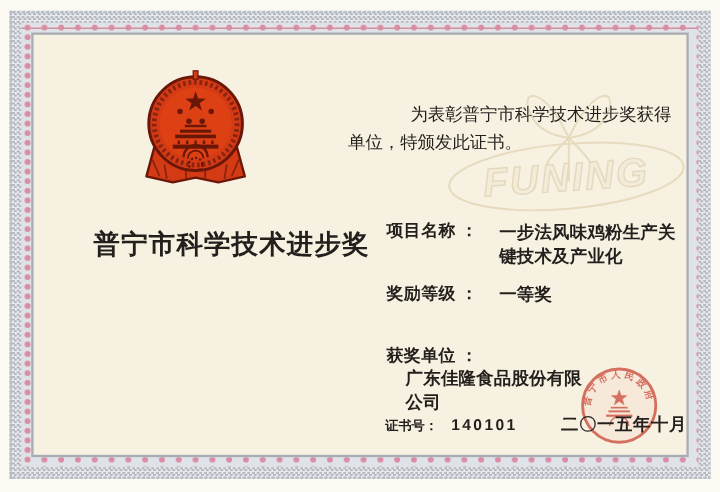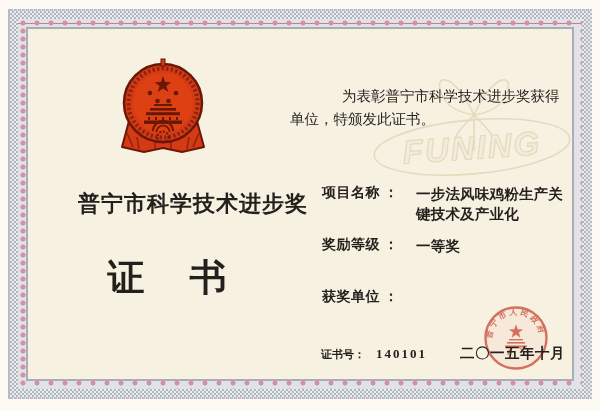--- a/index.html
+++ b/index.html
@@ -70,27 +70,28 @@
     font-family:"Liberation Sans", sans-serif;
     font-size:14.5px;font-weight:bold;line-height:20px;letter-spacing:0.2px;
   }
   .certno{position:absolute;left:293px;top:317px;display:flex;align-items:baseline;}
   .certno-label{
     font-family:"Liberation Serif", serif;
     font-size:11px;font-weight:bold;
   }
   .certno-value{
     margin-left:11px;font-size:13px;font-weight:bold;letter-spacing:2px;
-    font-family:Liberation Serif, serif;
+    font-family:Liberation Sans, sans-serif;
   }
   .date{
     position:absolute;left:432px;top:315px;width:120px;
     font-family:"Liberation Serif", serif;
     font-size:14.5px;font-weight:bold;letter-spacing:0.5px;
     z-index:3;
+    text-align:center;
   }
   .seal{position:absolute;left:452px;top:273px;z-index:2;opacity:0.85;}
 </style>
 </head>
 <body>
 
 <div class="stage">
   <div class="frame-outer">
     <div class="frame-pink">
       <div class="paper">
@@ -123,34 +124,34 @@
           <rect x="-13" y="1" width="26" height="2.6" fill="#6b1708"></rect>
           <rect x="-17" y="5.2" width="34" height="3" fill="#6b1708"></rect>
           <path d="M-14 10 L-14 13 M-7 10 L-7 13 M0 10 L0 13 M7 10 L7 13 M14 10 L14 13" stroke="#6b1708" stroke-width="2"></path>
           <rect x="-19" y="13.5" width="38" height="3.4" fill="#6b1708"></rect>
           <path d="M-10 24 A10 10 0 0 1 10 24" fill="none" stroke="#6b1708" stroke-width="2"></path>
           <path d="M-6.5 25 A6.5 6.5 0 0 1 6.5 25" fill="none" stroke="#6b1708" stroke-width="1.6"></path>
           <circle cy="30" r="5.5" fill="none" stroke="#6b1708" stroke-width="1.8" stroke-dasharray="2 1.6"></circle>
         </svg>
 
         <div class="award-title">普宁市科学技术进步奖</div>
-        <div class="doc-title">证　书</div>
 
         <p class="intro">为表彰普宁市科学技术进步奖获得单位，特颁发此证书。</p>
 
         <div class="field-row row-1">
           <span class="field-label">项目名称 ：</span>
           <span class="field-value">一步法风味鸡粉生产关键技术及产业化</span>
         </div>
         <div class="field-row row-2">
           <span class="field-label">奖励等级 ：</span>
           <span class="field-value">一等奖</span>
         </div>
         <div class="field-row row-3">
           <span class="field-label">获奖单位 ：</span>
+          <span class="field-value">广东佳隆食品股份有限公司</span>
         </div>
 
         <div class="certno">
           <span class="certno-label">证书号：</span>
           <span class="certno-value">140101</span>
         </div>
 
         <svg class="seal" width="72" height="72" viewBox="-36 -36 72 72">
           <circle r="30.5" fill="rgba(223,112,96,0.07)" stroke="#cf5a49" stroke-width="2.4"></circle>
           <defs>

